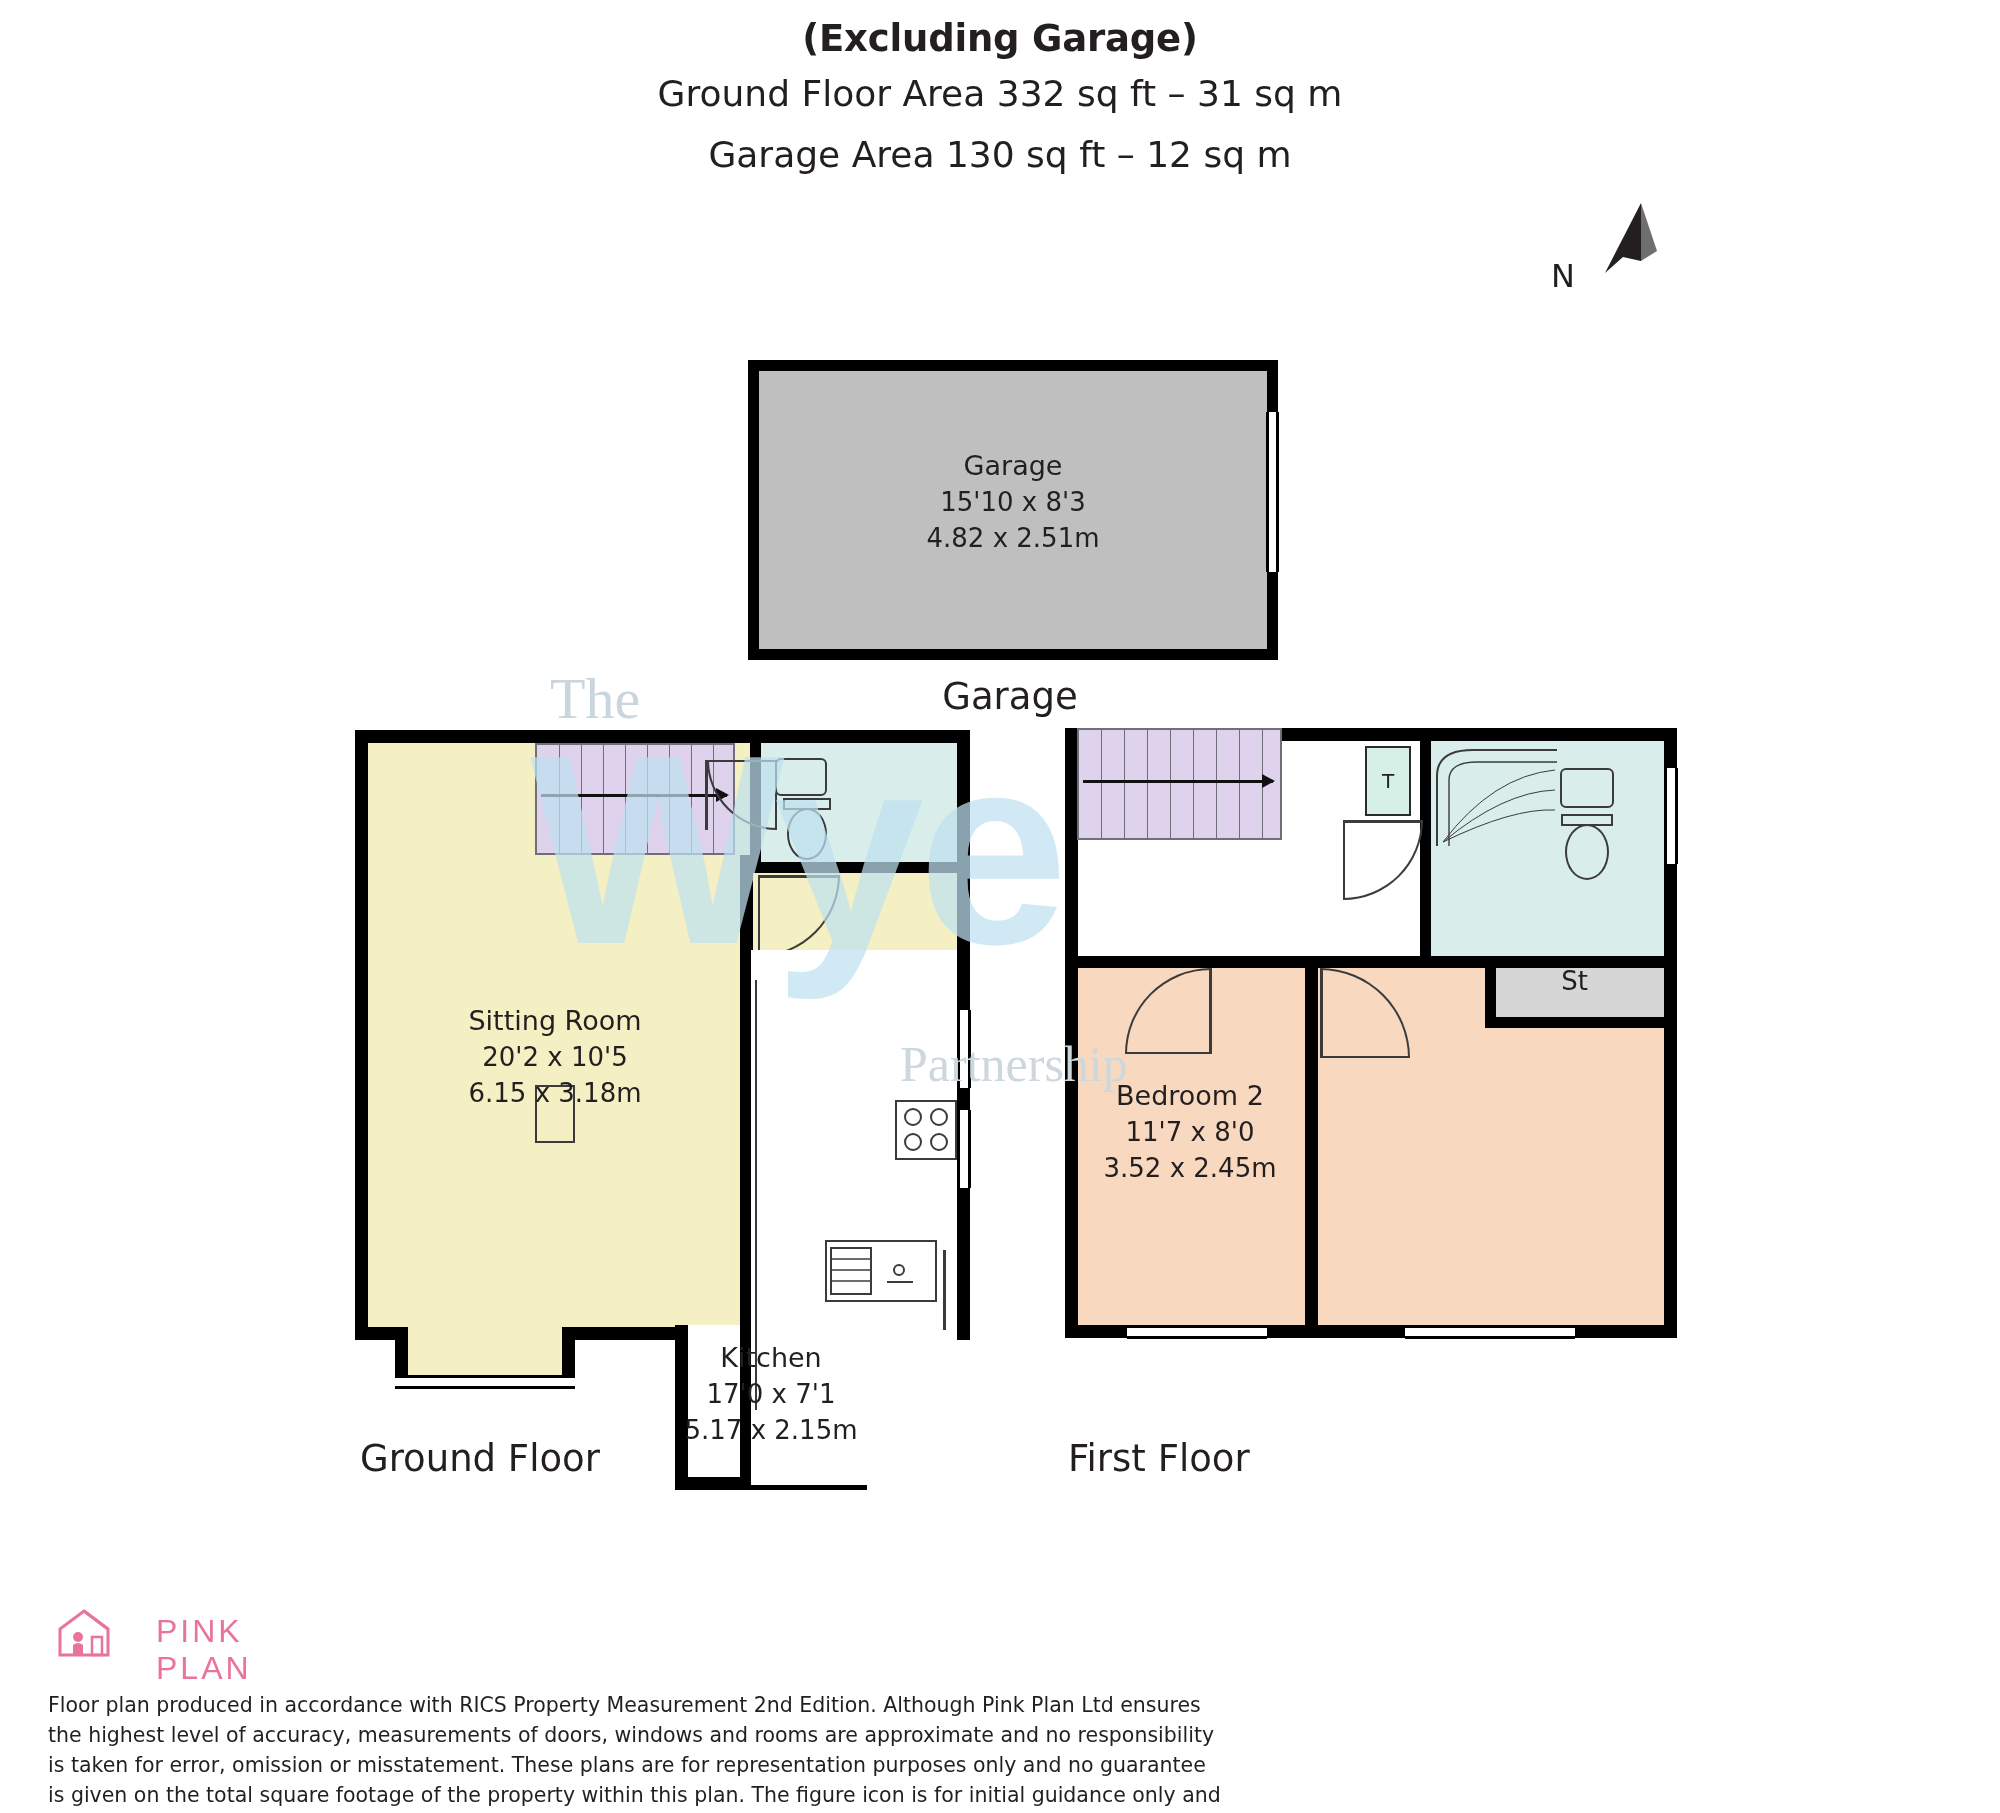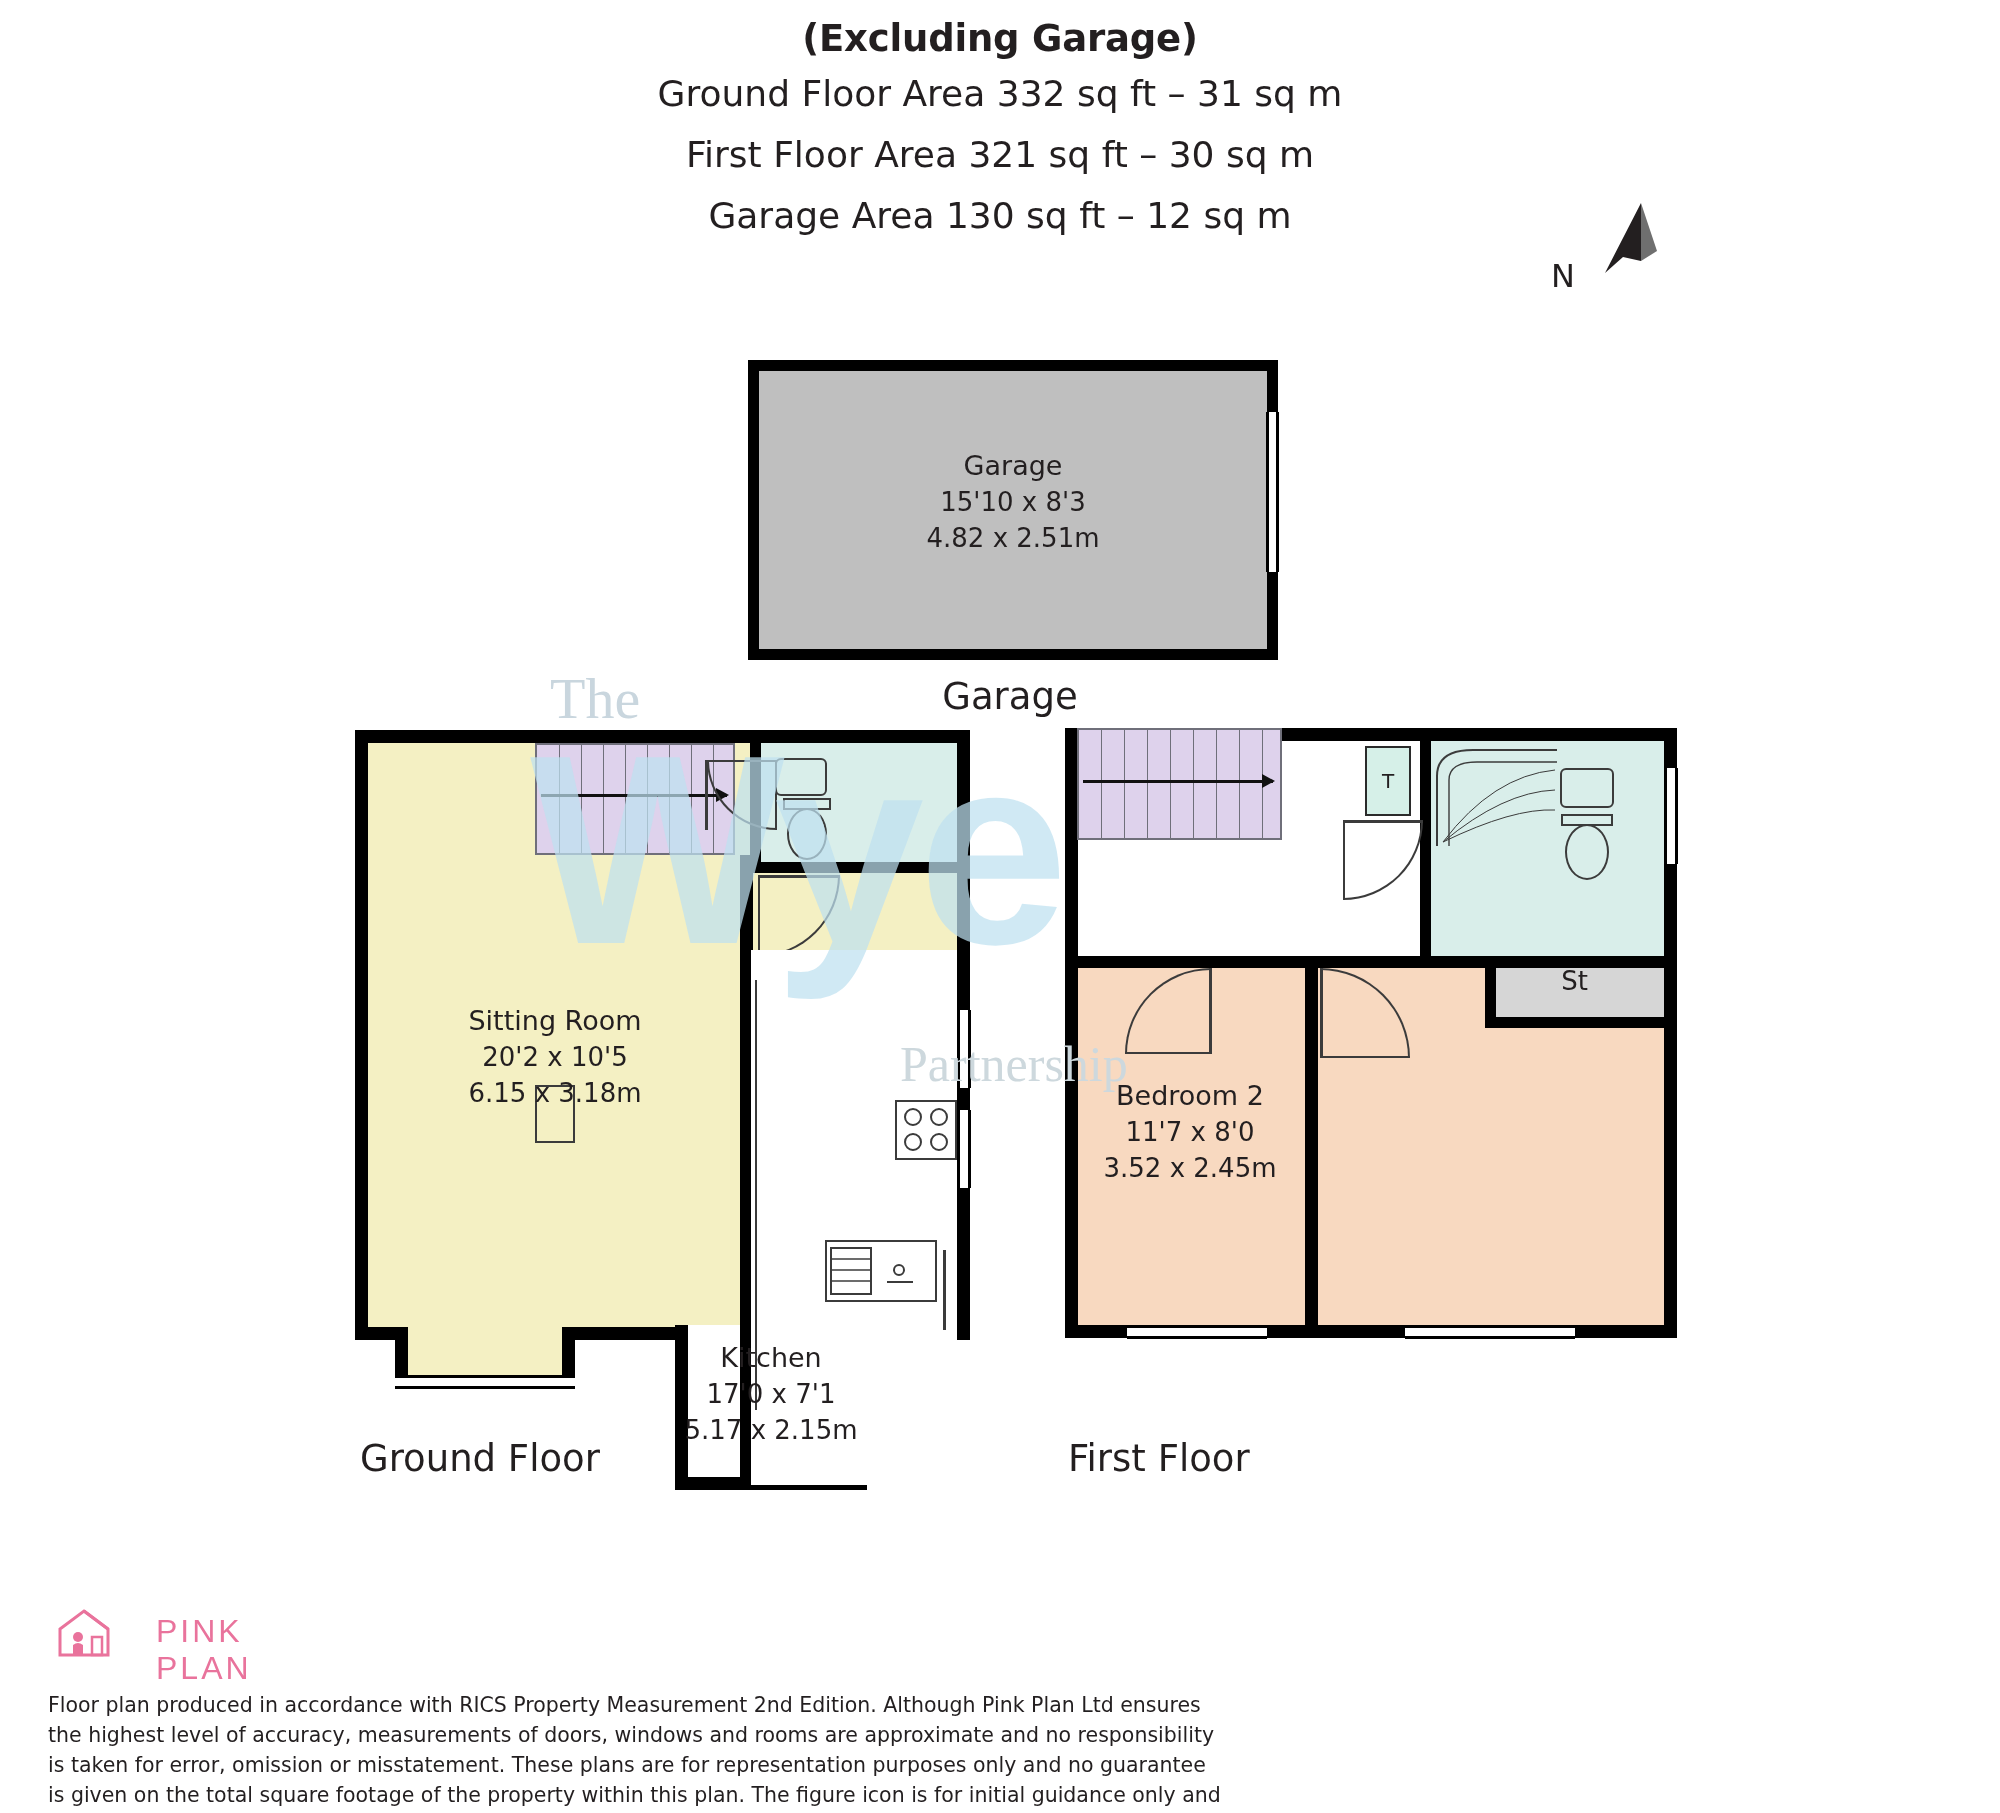--- a/index.html
+++ b/index.html
@@ -457,21 +457,20 @@
   .floor-label.ground { left: 360px; top: 1437px; }
   .floor-label.first  { left: 1068px; top: 1437px; }
   .floor-label.garage { left: 745px; top: 675px; width: 530px; text-align: center; }
 </style>
 </head>
 <body>
 
 <div class="header">
   <div class="line-bold">(Excluding Garage)</div>
   <div class="line-reg">Ground Floor Area 332 sq ft – 31 sq m</div>
-  <div class="line-reg">First Floor Area 321 sq ft – 30 sq m</div>
   <div class="line-reg">Garage Area 130 sq ft – 12 sq m</div>
 </div>
 
 <div class="compass">
   <svg width="120" height="125" viewBox="0 0 120 125">
     <polygon points="96,8 60,78 78,62 96,66" fill="#231f20"></polygon>
     <polygon points="96,8 96,66 112,56" fill="#6f6f6f"></polygon>
   </svg>
   <div class="n-label">N</div>
 </div>

